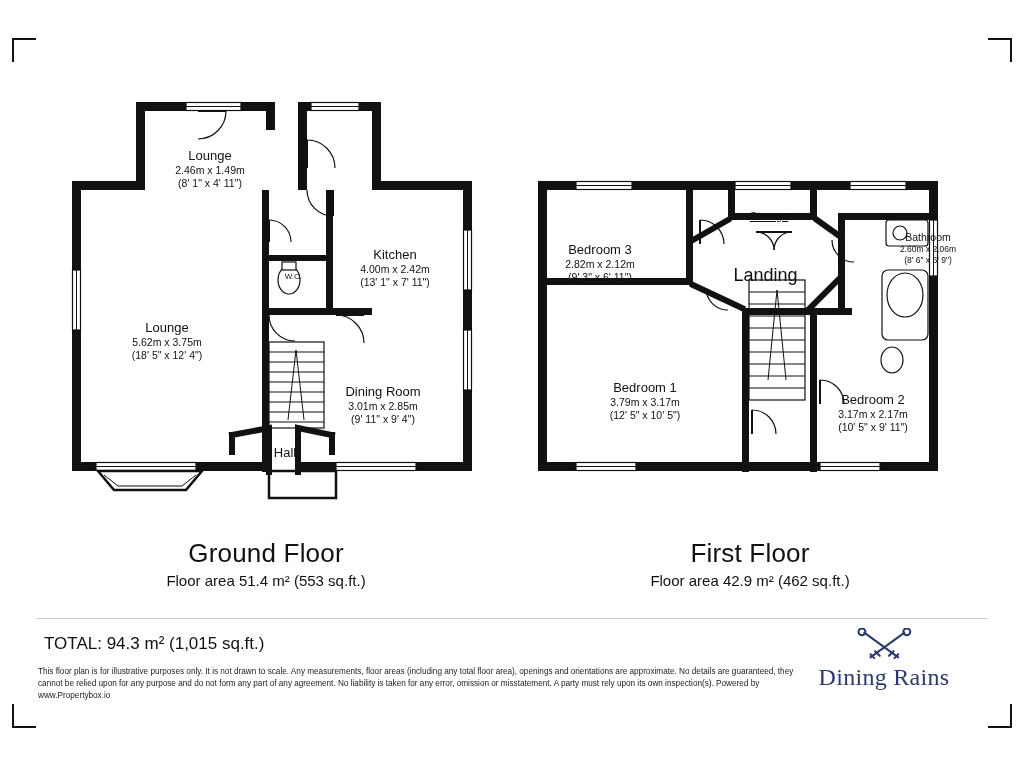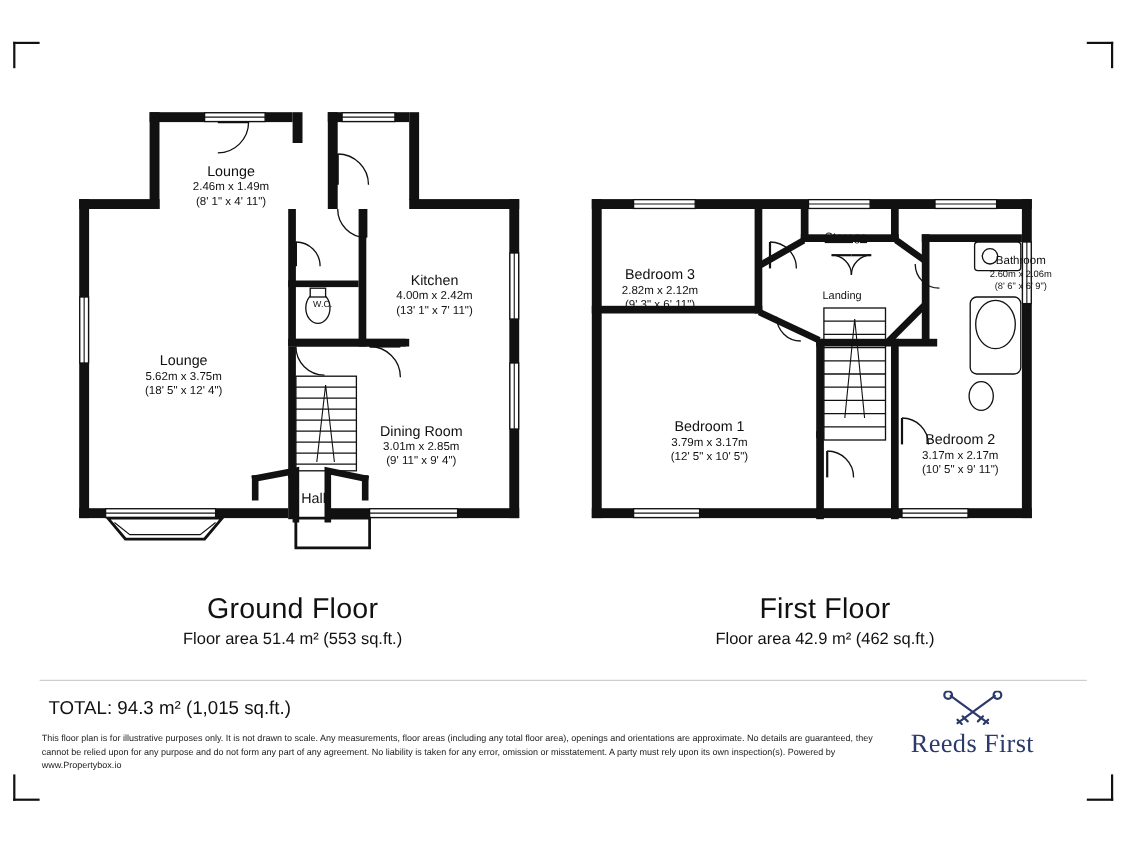--- a/index.html
+++ b/index.html
@@ -330,21 +330,21 @@
     <div class="room-name">Bedroom 3</div>
     <div class="room-dim">2.82m x 2.12m</div>
     <div class="room-dim2">(9' 3" x 6' 11")</div>
   </div>
 
   <div class="room-label" style="left:734px;top:210px;width:70px;">
     <div class="room-name" style="font-size:11px;text-decoration:underline;">Storage</div>
   </div>
 
   <div class="room-label" style="left:718px;top:264px;width:95px;">
-    <div class="room-name" style="font-size:10px;">Landing</div>
+    <div class="room-name" style="font-size:18px;">Landing</div>
   </div>
 
   <div class="room-label small" style="left:878px;top:231px;width:100px;">
     <div class="room-name">Bathroom</div>
     <div class="room-dim">2.60m x 2.06m</div>
     <div class="room-dim2">(8' 6" x 6' 9")</div>
   </div>
 
   <div class="room-label" style="left:580px;top:380px;width:130px;">
     <div class="room-name">Bedroom 1</div>
@@ -373,16 +373,16 @@
         <line x1="34" y1="6" x2="78" y2="38"></line>
         <line x1="86" y1="6" x2="42" y2="38"></line>
         <circle cx="31" cy="5" r="4.5"></circle>
         <circle cx="89" cy="5" r="4.5"></circle>
         <line x1="72" y1="30" x2="66" y2="36"></line>
         <line x1="78" y1="34" x2="73" y2="39"></line>
         <line x1="48" y1="30" x2="54" y2="36"></line>
         <line x1="42" y1="34" x2="47" y2="39"></line>
       </g>
     </svg>
-    <div class="brand-name">Reeds First</div>
+    <div class="brand-name">Dining Rains</div>
   </div>
 
 </div>
 
 </body></html>

